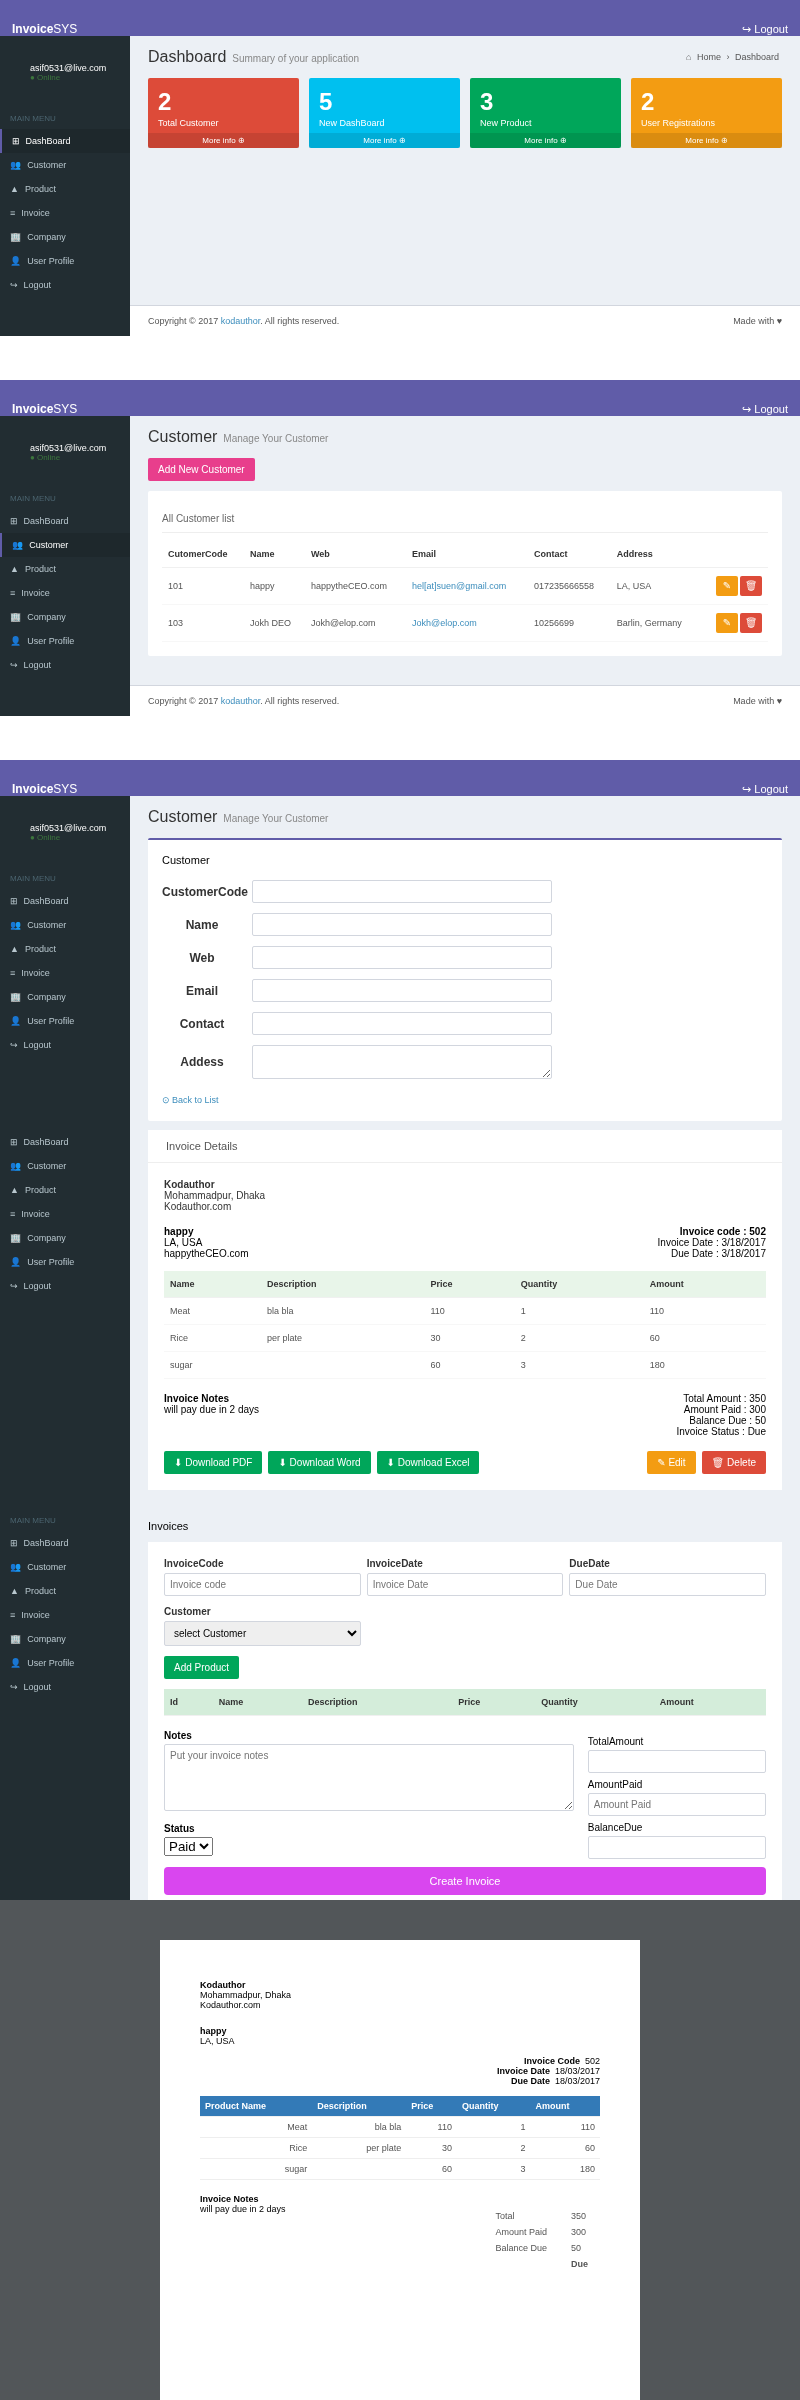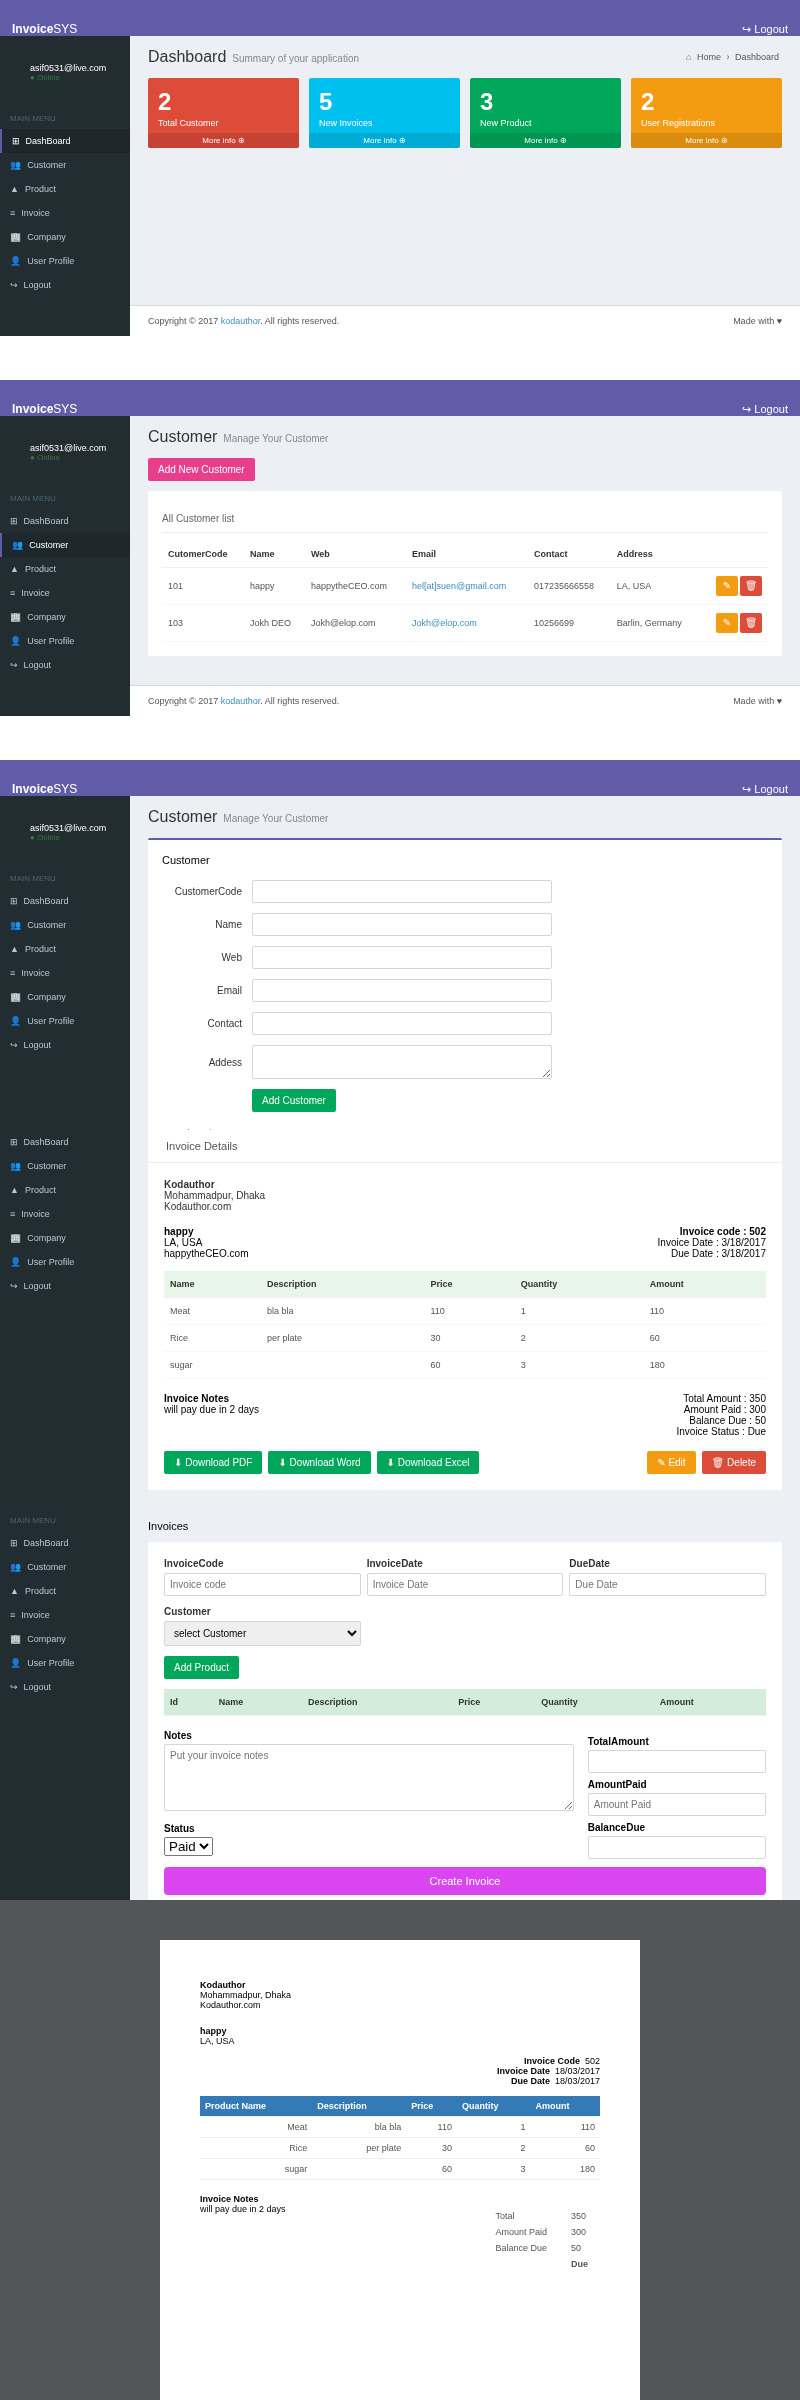--- a/index.html
+++ b/index.html
@@ -41,21 +41,21 @@
 .btn-green{background:#00a65a}
 .btn-orange{background:#f39c12}
 .btn-red{background:#dd4b39}
 .subhdr{font-size:10px;color:#666;padding:8px 0;border-bottom:1px solid #eee;margin-bottom:8px}
 table{width:100%;border-collapse:collapse;font-size:9px}
 th{text-align:left;padding:8px 6px;font-weight:700;color:#333;border-bottom:1px solid #f0f0f0}
 td{padding:8px 6px;border-bottom:1px solid #f7f7f7;color:#555}
 td a{color:#3c8dbc;text-decoration:none}
 .iconbtn{display:inline-block;width:22px;height:20px;border-radius:2px;color:#fff;text-align:center;line-height:20px;font-size:10px;margin-left:2px}
 .form-row{display:flex;align-items:center;margin-bottom:10px}
-.form-row label{width:90px;text-align:right;font-size:10px;color:#333;padding-right:10px;font-weight:400}
+.form-row label{width:90px;text-align:center;font-size:12px;color:#333;padding-right:10px;font-weight:700}
 .form-row input,.form-row textarea,.form-row select{flex:1;max-width:300px;border:1px solid #d2d6de;padding:5px;font-size:10px;border-radius:2px}
 .backlink{color:#3c8dbc;font-size:9px;text-decoration:none}
 .sectitle{font-size:11px;color:#555;padding:10px 18px;background:#fff;border-bottom:1px solid #eee;margin:0 18px}
 .invoice-box{background:#fff;margin:0 18px 18px;padding:16px}
 .inv-company{font-size:10px;color:#333}
 .inv-company b{font-weight:700}
 .inv-row2{display:flex;justify-content:space-between;margin-top:14px;font-size:10px}
 .inv-right{text-align:right}
 .inv-table th{background:#e8f5e9}
 .inv-sum{display:flex;justify-content:space-between;margin-top:14px;font-size:10px}
@@ -64,21 +64,21 @@
 .inv-actions .right{display:flex;gap:6px}
 .inv-form{background:#fff;margin:0 18px 18px;padding:16px}
 .form3col{display:flex;gap:6px;margin-bottom:10px}
 .form3col>div{flex:1}
 .form3col label{font-size:10px;font-weight:700;color:#333;display:block;margin-bottom:4px}
 .form3col input,.form3col select,.inv-form textarea,.inv-form input{width:100%;border:1px solid #d2d6de;padding:5px;font-size:10px;border-radius:2px}
 .prodtable th{background:#d4edda}
 .sumrow{display:flex;gap:14px;margin-top:14px}
 .sumrow .lcol{flex:2.3}
 .sumrow .rcol{flex:1}
-.rcol label{font-size:10px;font-weight:700;display:block;margin-bottom:3px;margin-top:6px}
+.rcol label{font-size:10px;font-weight:400;display:block;margin-bottom:3px;margin-top:6px}
 .createbtn{width:100%;background:#d946ef;color:#fff;border:none;padding:8px;font-size:11px;margin-top:8px;border-radius:4px}
 .pdfscreen{background:#525659;padding:40px 0;min-height:600px;display:flex;justify-content:center}
 .pdfpage{background:#fff;width:480px;padding:40px;font-size:9px}
 .pdf-table{width:100%;border-collapse:collapse;margin-top:10px}
 .pdf-table th{background:#337ab7;color:#fff;padding:5px;font-size:9px}
 .pdf-table td{padding:5px;border-bottom:1px solid #eee;text-align:right}
 .pdf-table td:first-child{text-align:right}
 .pdf-sum{display:flex;justify-content:flex-end;margin-top:14px}
 .pdf-sum table td{border:none;padding:3px 12px;font-size:9px}
 .pdf-notes{margin-top:14px;display:flex;justify-content:space-between}
@@ -115,21 +115,21 @@
         <div class="bc">⌂ <span>Home</span> › <span>Dashboard</span></div>
       </div>
       <div class="cards">
         <div class="card c-red">
             <div class="num">2</div>
             <div class="lbl">Total Customer</div>
             <div class="more"><span>More info</span> ⊕</div>
           </div>
         <div class="card c-blue">
             <div class="num">5</div>
-            <div class="lbl">New Invoices</div>
+            <div class="lbl">New DashBoard</div>
             <div class="more"><span>More info</span> ⊕</div>
           </div>
         <div class="card c-green">
             <div class="num">3</div>
             <div class="lbl">New Product</div>
             <div class="more"><span>More info</span> ⊕</div>
           </div>
         <div class="card c-yellow">
             <div class="num">2</div>
             <div class="lbl">User Registrations</div>
@@ -265,24 +265,20 @@
               <input style="">
             </div>
         <div class="form-row">
               <label>Contact</label>
               <input style="">
             </div>
         <div class="form-row">
               <label>Addess</label>
               <textarea rows="2" style=""></textarea>
             </div>
-        <div class="form-row">
-              <label></label>
-              <button class="btn btn-teal">Add Customer</button>
-            </div>
         <a class="backlink">⊙ <span>Back to List</span></a>
       </div>
         </div>
     </div>
   </div>
 </div>
 
 <div class="screen" style="height:380px">
   <div class="shell" style="min-height:380px">
     <div class="sidebar">

